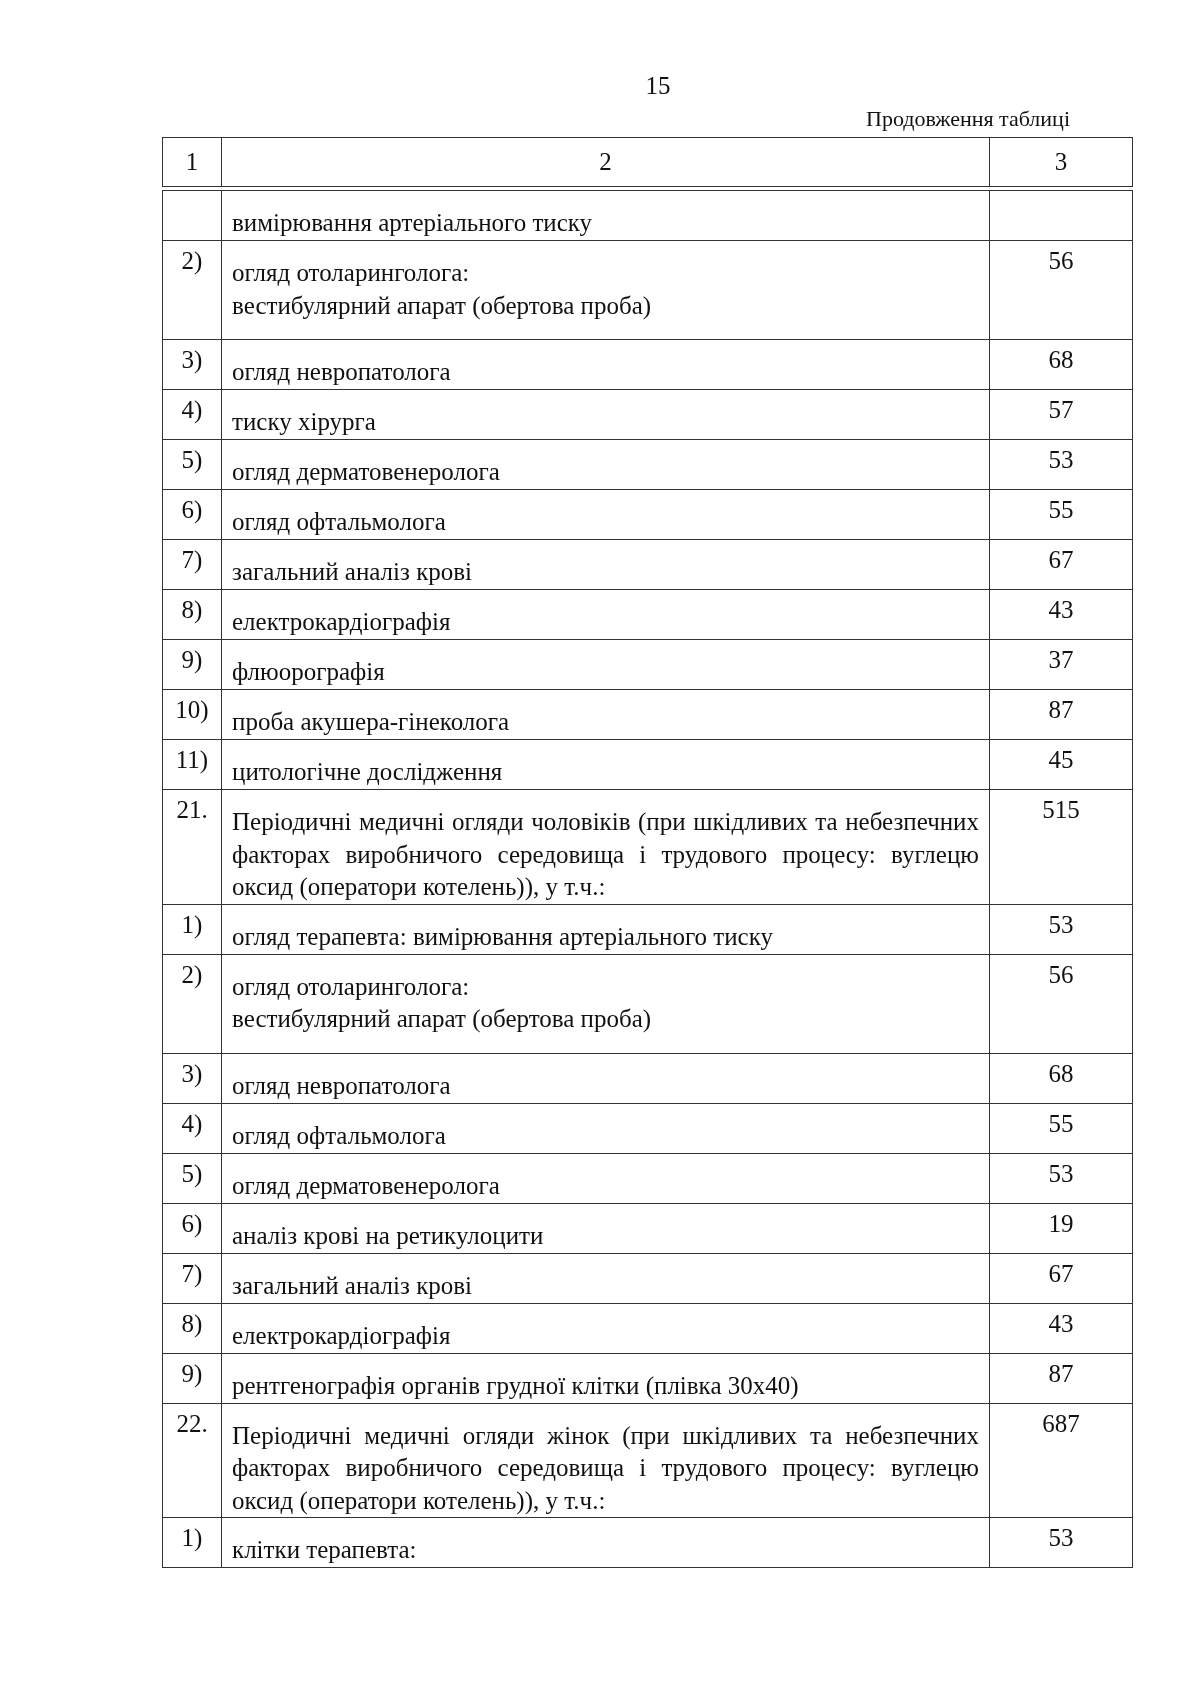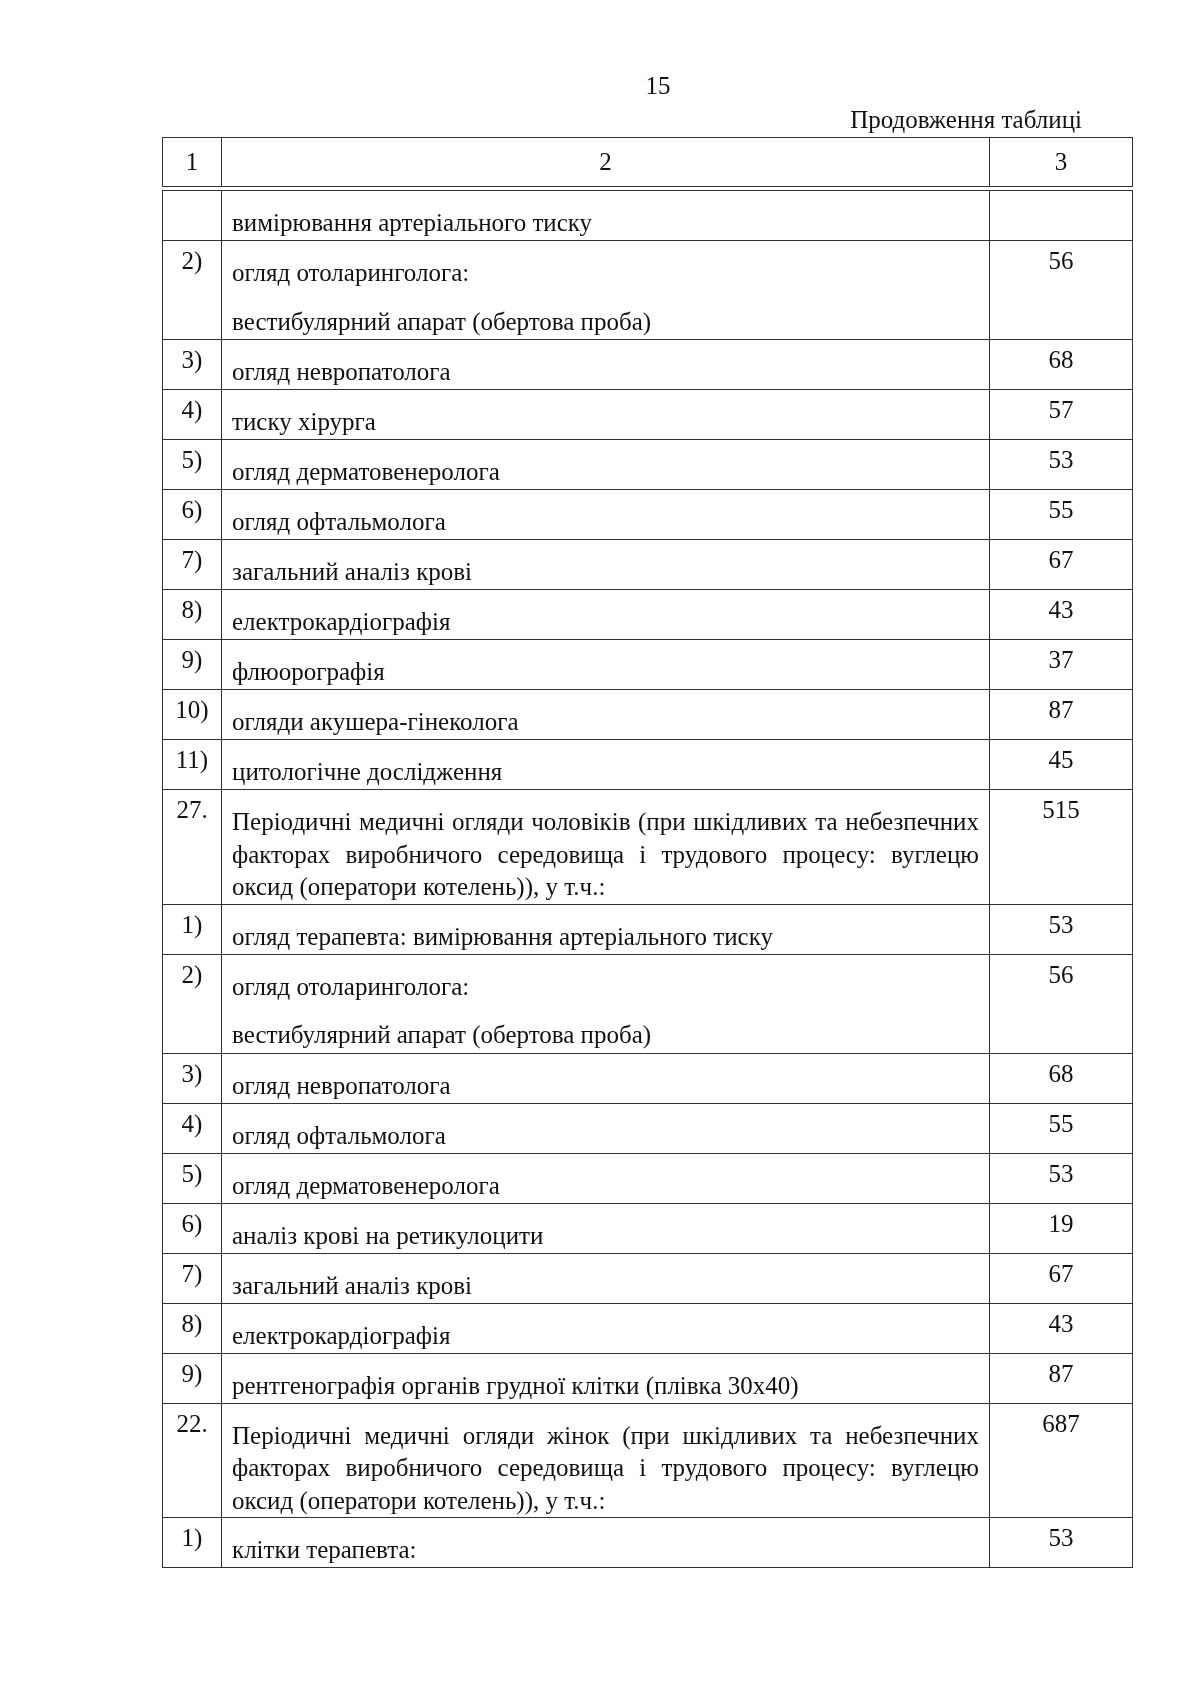--- a/index.html
+++ b/index.html
@@ -1,34 +1,34 @@
 <!DOCTYPE html>
 <html><head>
 <meta charset="utf-8">
 <style>
   html, body { margin: 0; padding: 0; background: #fff; }
   body { width: 1200px; height: 1697px; position: relative; overflow: hidden;
          font-family: "Liberation Serif", "DejaVu Serif", serif; color: #111; }
   .page-number { position: absolute; top: 72px; left: 0; width: 1316px; text-align: center; font-size: 25px; }
-  .caption { position: absolute; top: 106px; right: 118px; font-size: 25px; }
+  .caption { position: absolute; top: 106px; right: 130px; font-size: 22px; }
   table { position: absolute; left: 162px; width: 971px; border-collapse: collapse; table-layout: fixed; font-size: 25px; }
   .header-table { top: 137px; }
   .body-table { top: 190px; }
   td { border: 1.5px solid #333; vertical-align: top; padding: 0; }
   .c1 { width: 58px; text-align: center; }
   .c3 { width: 142px; text-align: center; }
   .header-table td { height: 48px; vertical-align: middle; }
   .body-table td { padding-top: 4px; line-height: 32.5px; }
   .c2 { padding-left: 10px !important; padding-right: 10px !important; }
   .row-1 td { height: 45px; }
   .row-2 td { height: 94px; }
   .row-3 td { height: 95px; }
   .desc { text-align: justify; }
   .line { display: block; margin-top: 12px; }
-  .sub { display: block; margin-top: 16px; }
+  .sub { display: block; }
 </style>
 </head>
 <body>
 
 <div class="page-number">15</div>
 <div class="caption">Продовження таблиці</div>
 
 <table class="header-table">
   <tbody>
       <tr>
@@ -101,33 +101,33 @@
       <tr class="row-1">
         <td class="c1">9)</td>
         <td class="c2">
           <span class="line">флюорографія</span>
         </td>
         <td class="c3">37</td>
       </tr>
       <tr class="row-1">
         <td class="c1">10)</td>
         <td class="c2">
-          <span class="line">огляди акушера-гінеколога</span>
+          <span class="line">проба акушера-гінеколога</span>
         </td>
         <td class="c3">87</td>
       </tr>
       <tr class="row-1">
         <td class="c1">11)</td>
         <td class="c2">
           <span class="line">цитологічне дослідження</span>
         </td>
         <td class="c3">45</td>
       </tr>
       <tr class="row-3">
-        <td class="c1">27.</td>
+        <td class="c1">21.</td>
         <td class="c2 desc">
           <span class="line">Періодичні медичні огляди чоловіків (при шкідливих та небезпечних факторах виробничого середовища і трудового процесу: вуглецю оксид (оператори котелень)), у т.ч.:</span>
         </td>
         <td class="c3">515</td>
       </tr>
       <tr class="row-1">
         <td class="c1">1)</td>
         <td class="c2">
           <span class="line">огляд терапевта: вимірювання артеріального тиску</span>
         </td>

